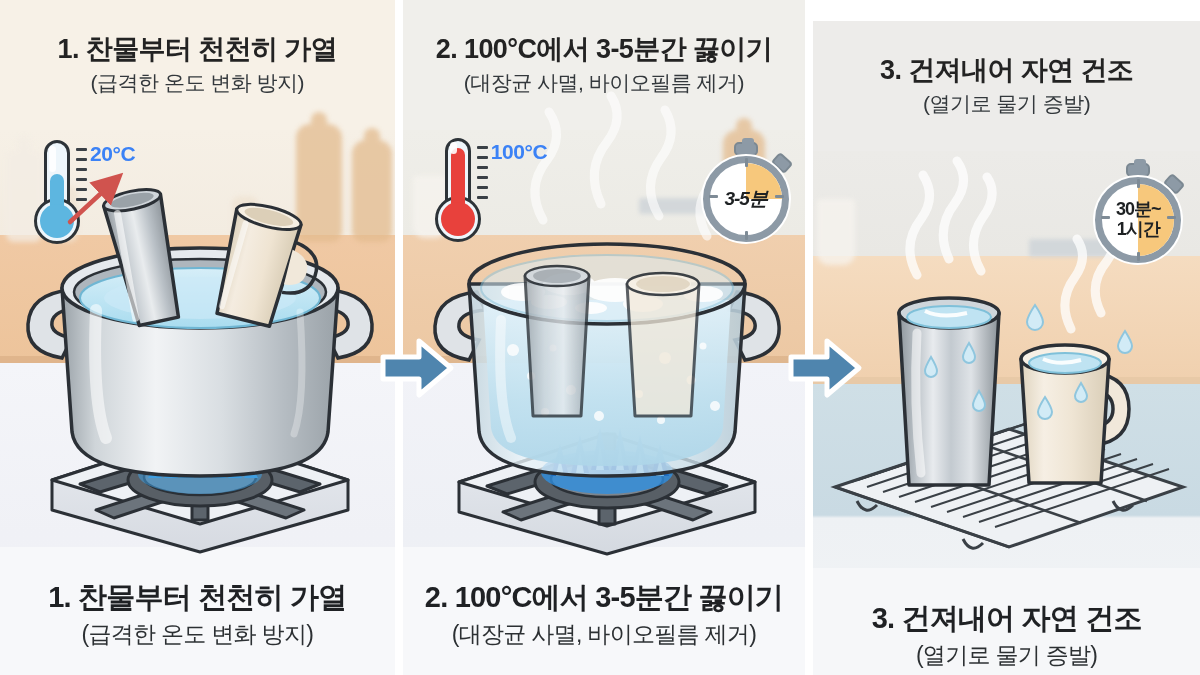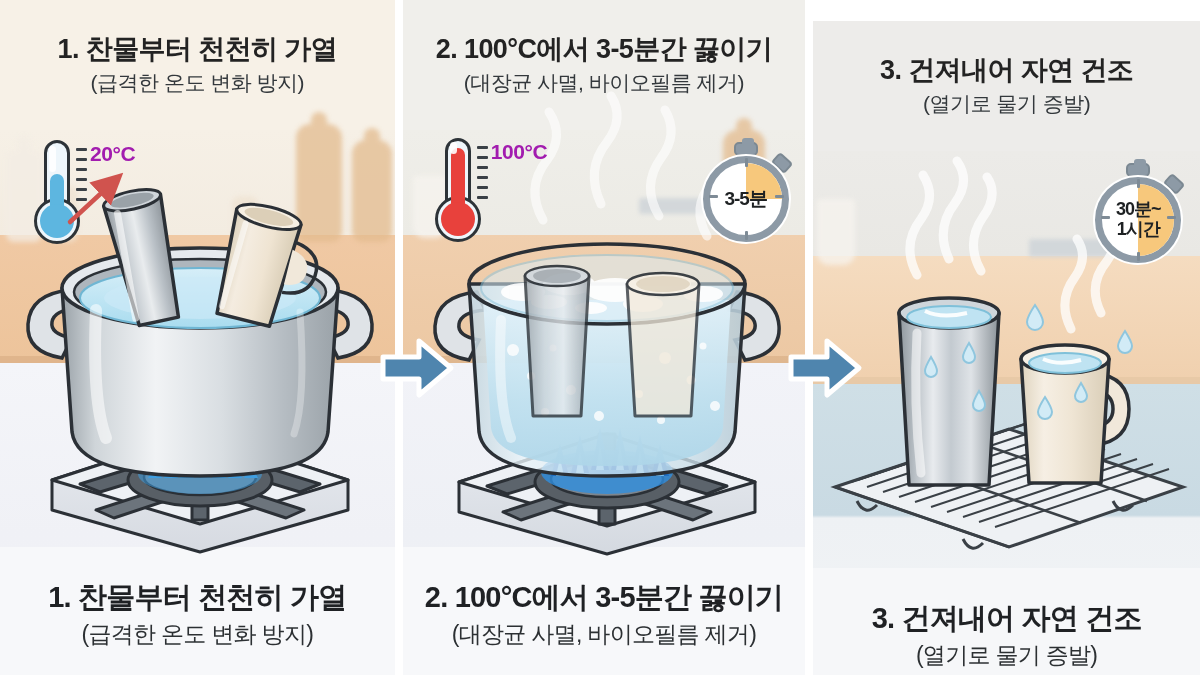--- a/index.html
+++ b/index.html
@@ -96,21 +96,21 @@
   .thermo.cold .fill{left:18px;top:34px;width:14px;height:42px;background:#5db6e0;}
   .thermo.cold .fill-bulb{left:8px;top:64px;width:34px;height:34px;background:#5db6e0;}
   .thermo.cold .gloss{position:absolute;left:17px;top:6px;width:7px;height:26px;background:#ffffff;opacity:.85;border-radius:4px;z-index:3;}
   .thermo.hot .fill{left:18px;top:10px;width:14px;height:66px;background:#e8413c;}
   .thermo.hot .fill-bulb{left:8px;top:64px;width:34px;height:34px;background:#e8413c;}
   .thermo.hot .gloss{position:absolute;left:17px;top:4px;width:7px;height:12px;background:#ffffff;opacity:.9;border-radius:4px;z-index:3;}
   .ticks{position:absolute;left:44px;top:8px;width:14px;height:66px;z-index:4;}
   .ticks i{display:block;width:11px;height:3px;background:#3a4046;margin-bottom:7px;border-radius:1px;}
   .thermo .temp-label{
     position:absolute;left:58px;top:2px;font-size:21px;font-weight:bold;
-    color:#a21caf;white-space:nowrap;letter-spacing:-.4px;
+    color:#3b82f6;white-space:nowrap;letter-spacing:-.4px;
   }
   .thermo .arrow{position:absolute;left:34px;top:36px;z-index:5;}
 
   
   .watch{position:absolute;z-index:8;}
   .watch .body{
     position:absolute;left:0;top:14px;width:86px;height:86px;border-radius:50%;
     background:#ffffff;border:7px solid #8d9aa6;box-sizing:border-box;
     box-shadow:0 0 0 2px #fff;
   }
@@ -122,21 +122,21 @@
     background:#8d9aa6;border-radius:3px;}
   .watch .side-btn{
     position:absolute;left:70px;top:14px;width:18px;height:14px;background:#8d9aa6;
     border-radius:4px;transform:rotate(42deg);border:2px solid #7b8892;box-sizing:border-box;
   }
   .watch .wlabel{
     position:absolute;left:0;top:14px;width:86px;height:86px;z-index:4;
     display:flex;align-items:center;justify-content:center;flex-direction:column;
     font-weight:bold;color:#1e2123;text-align:center;letter-spacing:-1px;
   }
-  .watch.small .wlabel{font-size:19px;line-height:1.05;}
+  .watch.small .wlabel{font-size:19px;line-height:1.05;font-style:italic;}
   .watch.two .wlabel{font-size:18px;line-height:1.1;}
   .watch .tick{position:absolute;background:#7e8b96;z-index:3;border-radius:1px;}
 
   
   .step-arrow{position:absolute;z-index:30;top:337px;}
 
   
   .scene{position:absolute;left:0;right:0;top:180px;height:370px;z-index:6;}
   svg{display:block;overflow:visible;}
 </style>

